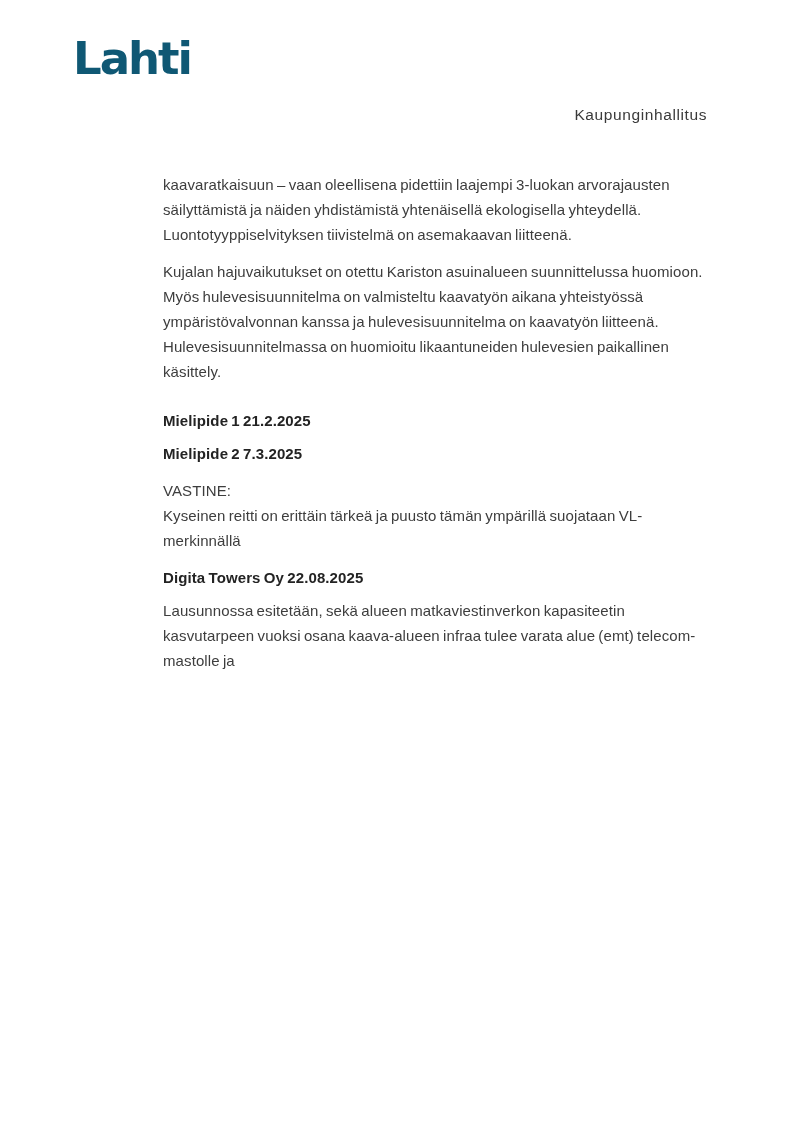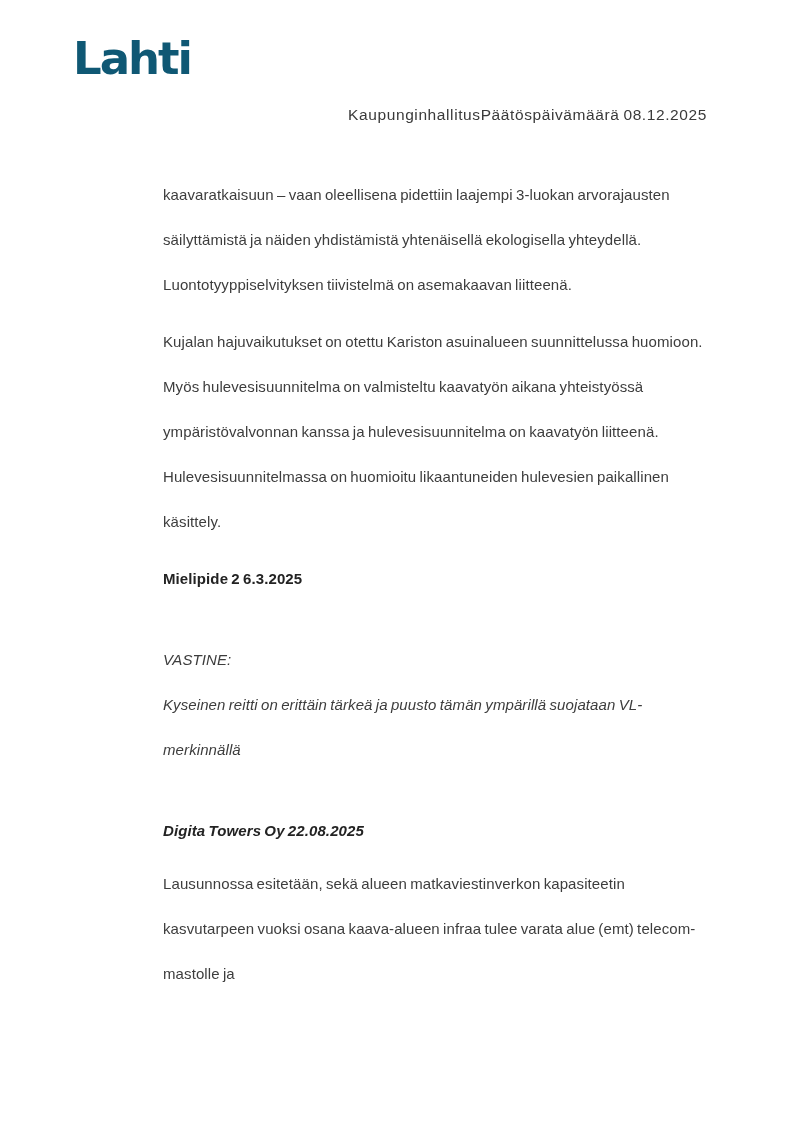--- a/index.html
+++ b/index.html
@@ -41,57 +41,57 @@
     word-spacing: -1px;
   }
 
   
   .content {
     position: absolute;
     left: 163px;
     top: 172px;
     width: 556px;
     font-size: 15px;
-    line-height: 45px;
+    line-height: 25px;
     color: #3d3d3d;
     letter-spacing: 0.1px;
     word-spacing: -1px;
   }
 
   .para { margin: 0 0 12px 0; }
   .heading {
     font-weight: 700;
     color: #232323;
     margin: 0 0 8px 0;
   }
   .gap-lg { margin-top: 24px; }
-  .gap-md { margin-top: 36px; font-style: italic; }
+  .gap-md { margin-top: 12px; }
   .preline { white-space: pre-line; }
 </style>
 </head>
 <body>
 
 <div class="page">
 
   <div class="logo">Lahti</div>
 
   <div class="header-row">
     <span>Kaupunginhallitus</span>
-    <span>Päätöspäivämäärä 08.12.2025</span>
   </div>
 
   <div class="content">
 
     <p class="para">kaavaratkaisuun – vaan oleellisena pidettiin laajempi 3-luokan arvorajausten säilyttämistä ja näiden yhdistämistä yhtenäisellä ekologisella yhteydellä. Luontotyyppiselvityksen tiivistelmä on asemakaavan liitteenä.</p>
 
     <p class="para">Kujalan hajuvaikutukset on otettu Kariston asuinalueen suunnittelussa huomioon. Myös hulevesisuunnitelma on valmisteltu kaavatyön aikana yhteistyössä ympäristövalvonnan kanssa ja hulevesisuunnitelma on kaavatyön liitteenä. Hulevesisuunnitelmassa on huomioitu likaantuneiden hulevesien paikallinen käsittely.</p>
 
+    <p class="heading gap-lg">Mielipide 1 21.2.2025</p>
 
 
-    <p class="heading">Mielipide 2 6.3.2025</p>
+    <p class="heading">Mielipide 2 7.3.2025</p>
 
 
     <p class="para preline gap-md">VASTINE:
 Kyseinen reitti on erittäin tärkeä ja puusto tämän ympärillä suojataan VL-merkinnällä</p>
 
 
 
     <p class="heading gap-md">Digita Towers Oy 22.08.2025</p>
 
     <p class="para">Lausunnossa esitetään, sekä alueen matkaviestinverkon kapasiteetin kasvutarpeen vuoksi osana kaava-alueen infraa tulee varata alue (emt) telecom-mastolle ja</p>

